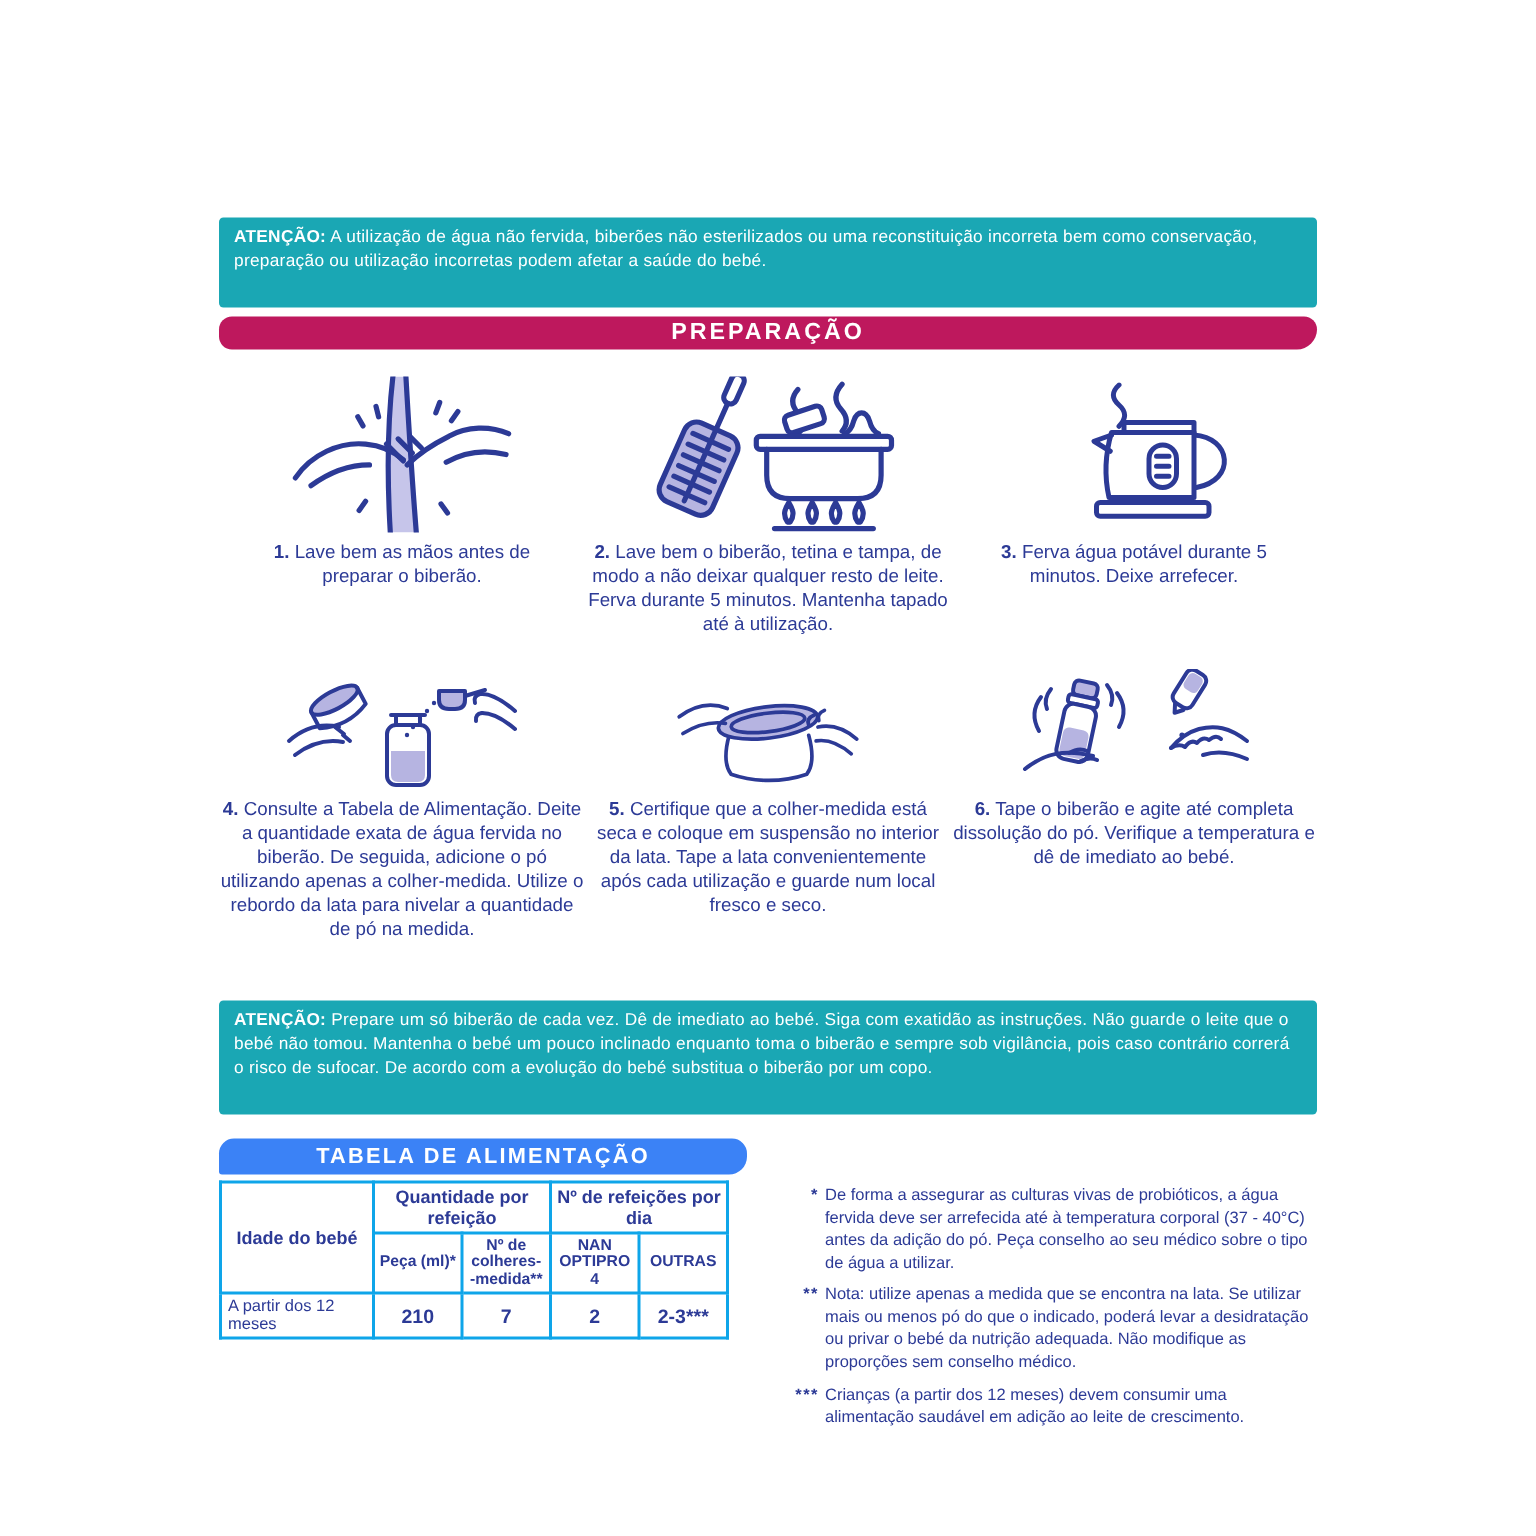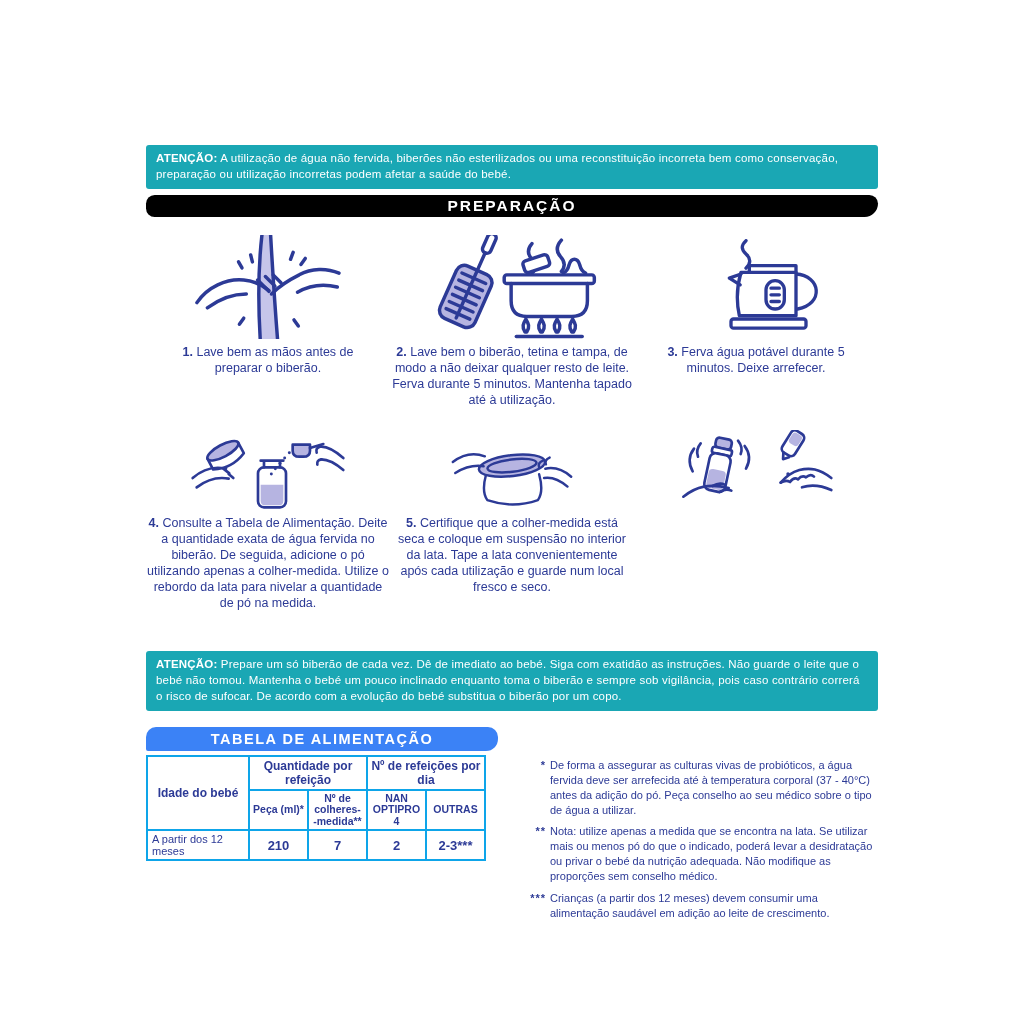--- a/index.html
+++ b/index.html
@@ -9,27 +9,27 @@
     background:#ffffff;
     font-family:"Liberation Sans", sans-serif;
     overflow:hidden;
   }
   .content{
     position:absolute;left:146px;top:145px;width:732px;
   }
   .attention{
     background:#1aa7b4;color:#ffffff;
     font-size:11.5px;line-height:1.42;
-    padding:5px 10px 6px 10px;border-radius:3px;
+    padding:5px 10px 22px 10px;border-radius:3px;
     letter-spacing:.2px;
   }
   .attention b{font-weight:bold;}
   .section-bar{
     margin-top:6px;height:22px;
-    background:#000000;color:#ffffff;
+    background:#be185d;color:#ffffff;
     font-weight:bold;font-size:15.5px;letter-spacing:2px;
     text-align:center;line-height:22px;
     border-radius:9px 9px 14px 9px;
   }
   .steps{
     display:grid;
     grid-template-columns:244px 244px 244px;
     margin-top:18px;
   }
   .step{
@@ -245,20 +245,24 @@
             <g transform="rotate(32 168 22)">
               <rect class="stf" x="158" y="0" width="22" height="38" rx="7"></rect>
               <rect class="lav" x="161" y="3" width="16" height="18" rx="5"></rect>
               <path class="st" d="M164,38 l5,9 l6,-7"></path>
             </g>
             <circle class="dot" cx="163" cy="66" r="2.6"></circle>
             <path class="st" d="M228,72 C210,58 196,56 180,60 C166,64 158,72 152,79"></path>
             <path class="st" d="M152,79 q8,-5 14,-1 q6,-8 12,-4 q6,-7 12,-3 q7,-6 12,-1"></path>
             <path class="st" d="M228,90 C210,82 196,82 184,86"></path>
           </svg>
+        </div>
+        <div class="caption" style="max-width:244px">
+          <b>6.</b>
+          <span>Tape o biberão e agite até completa dissolução do pó. Verifique a temperatura e dê de imediato ao bebé.</span>
         </div>
       </div>
 
     </div>
 
     <div class="attention second">
       <b>ATENÇÃO:</b>
       <span>Prepare um só biberão de cada vez. Dê de imediato ao bebé. Siga com exatidão as instruções. Não guarde o leite que o bebé não tomou. Mantenha o bebé um pouco inclinado enquanto toma o biberão e sempre sob vigilância, pois caso contrário correrá o risco de sufocar. De acordo com a evolução do bebé substitua o biberão por um copo.</span>
     </div>
 

